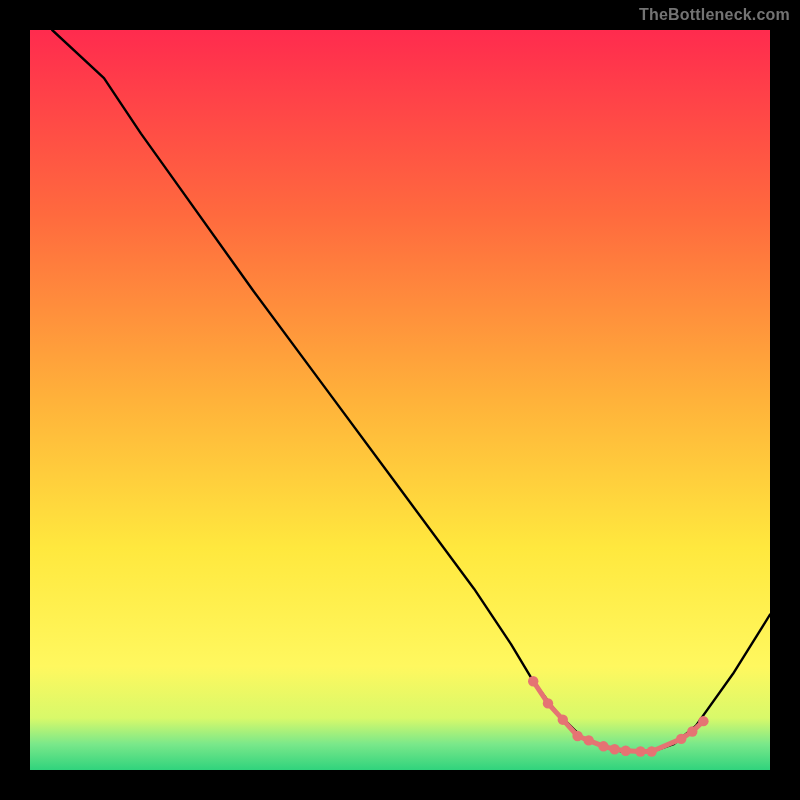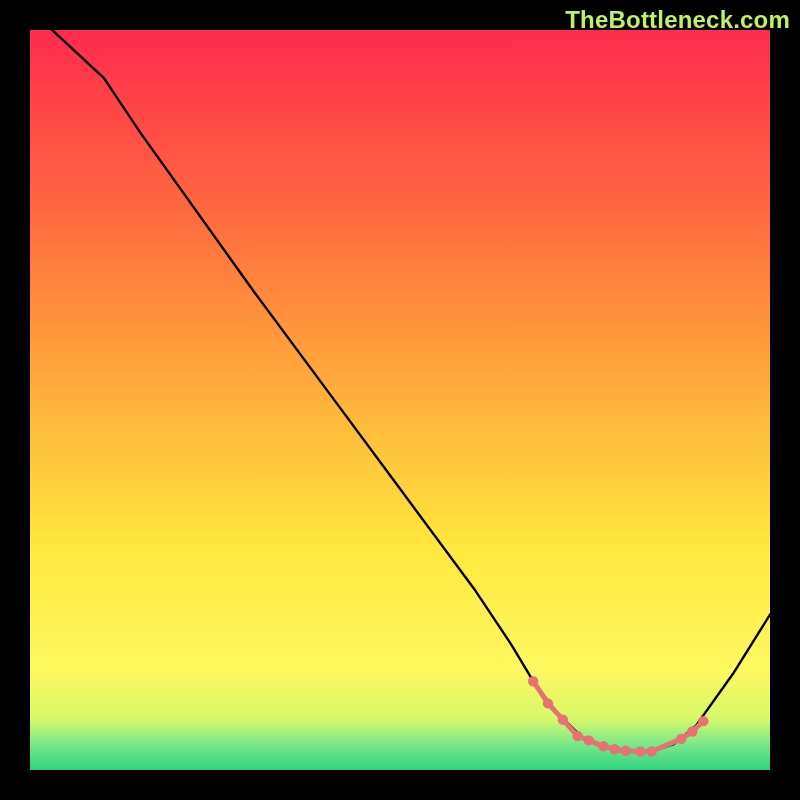--- a/index.html
+++ b/index.html
@@ -14,22 +14,22 @@
   .frame {
     position: relative;
     width: 800px;
     height: 800px;
     background: #000;
   }
   .watermark {
     position: absolute;
     top: 6px;
     right: 10px;
-    color: #bef264;
-    font-size: 24px;
+    color: #737373;
+    font-size: 16px;
     font-weight: 600;
     letter-spacing: 0.2px;
     z-index: 5;
   }
   svg {
     display: block;
   }
 </style>
 </head>
 <body>

